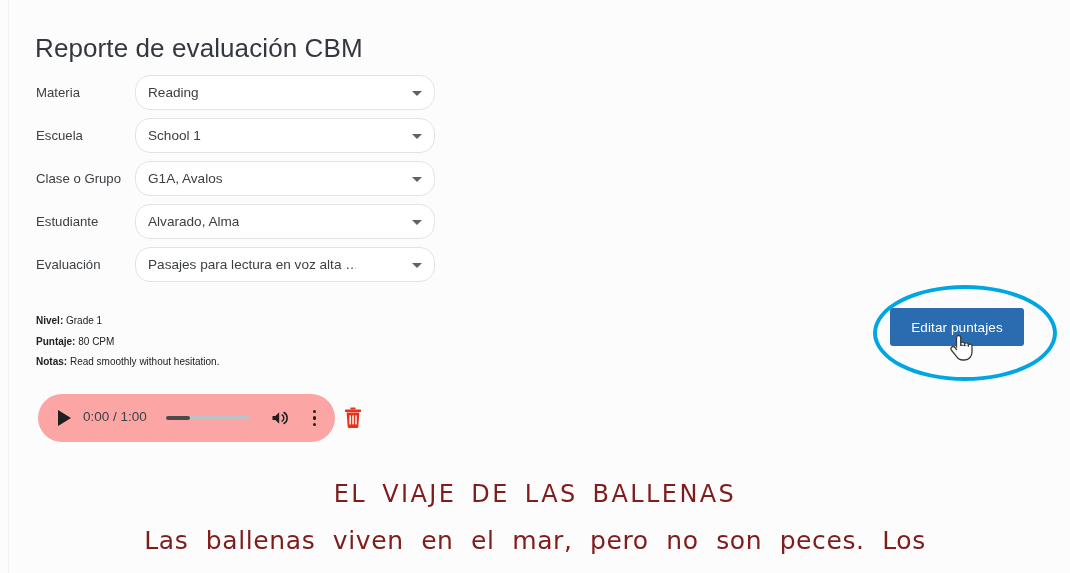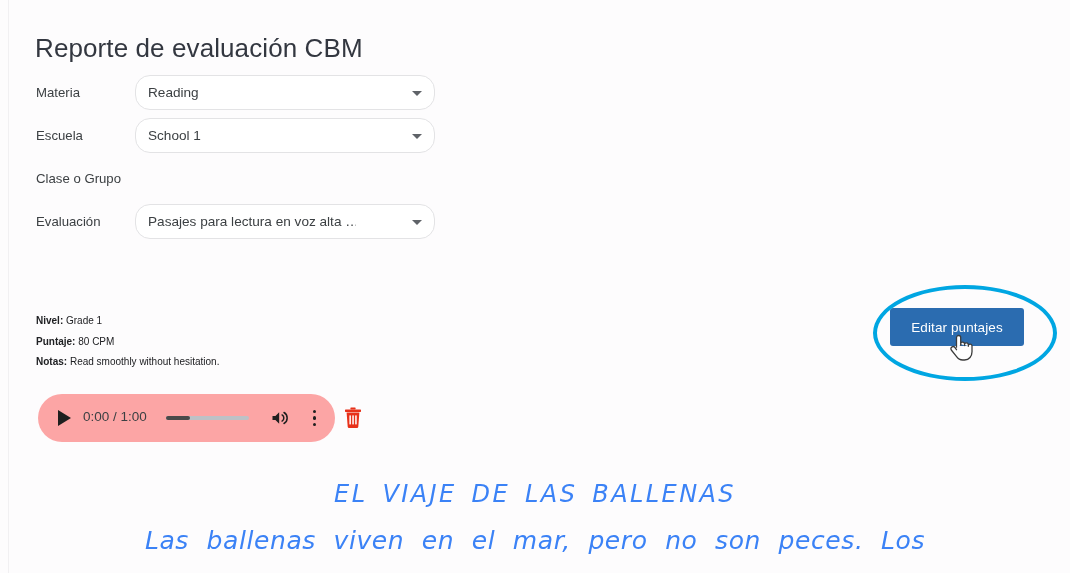--- a/index.html
+++ b/index.html
@@ -256,22 +256,21 @@
   }
 
   
   .passage {
     position: absolute;
     left: 0;
     top: 480px;
     width: 1070px;
     text-align: center;
     font-family: "DejaVu Sans", sans-serif;
-    color: #3b82f6;
-    font-style: italic;
+    color: #7f1d1d;
   }
 
   .passage-title {
     font-size: 24px;
     font-weight: 400;
     letter-spacing: 2.4px;
     word-spacing: 5px;
     white-space: nowrap;
   }
 
@@ -307,22 +306,33 @@
     <div class="form-row">
       <div class="form-label">Escuela</div>
       <div class="select-box">
         <div class="select-value">School 1</div>
         <div class="caret"></div>
       </div>
     </div>
 
     <div class="form-row">
       <div class="form-label">Clase o Grupo</div>
-    </div>
-
+      <div class="select-box">
+        <div class="select-value">G1A, Avalos</div>
+        <div class="caret"></div>
+      </div>
+    </div>
+
+    <div class="form-row">
+      <div class="form-label">Estudiante</div>
+      <div class="select-box">
+        <div class="select-value">Alvarado, Alma</div>
+        <div class="caret"></div>
+      </div>
+    </div>
 
     <div class="form-row">
       <div class="form-label">Evaluación</div>
       <div class="select-box">
         <div class="select-value">Pasajes para lectura en voz alta …</div>
         <div class="caret"></div>
       </div>
     </div>
 
   </div>

